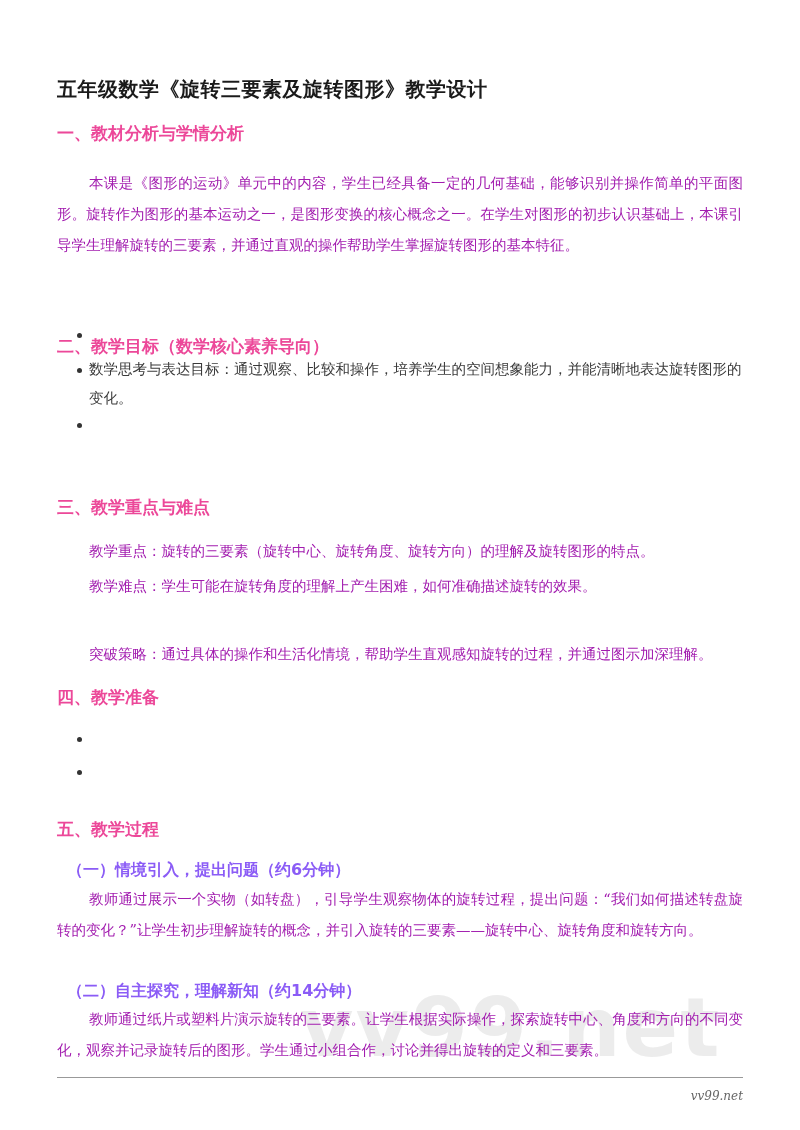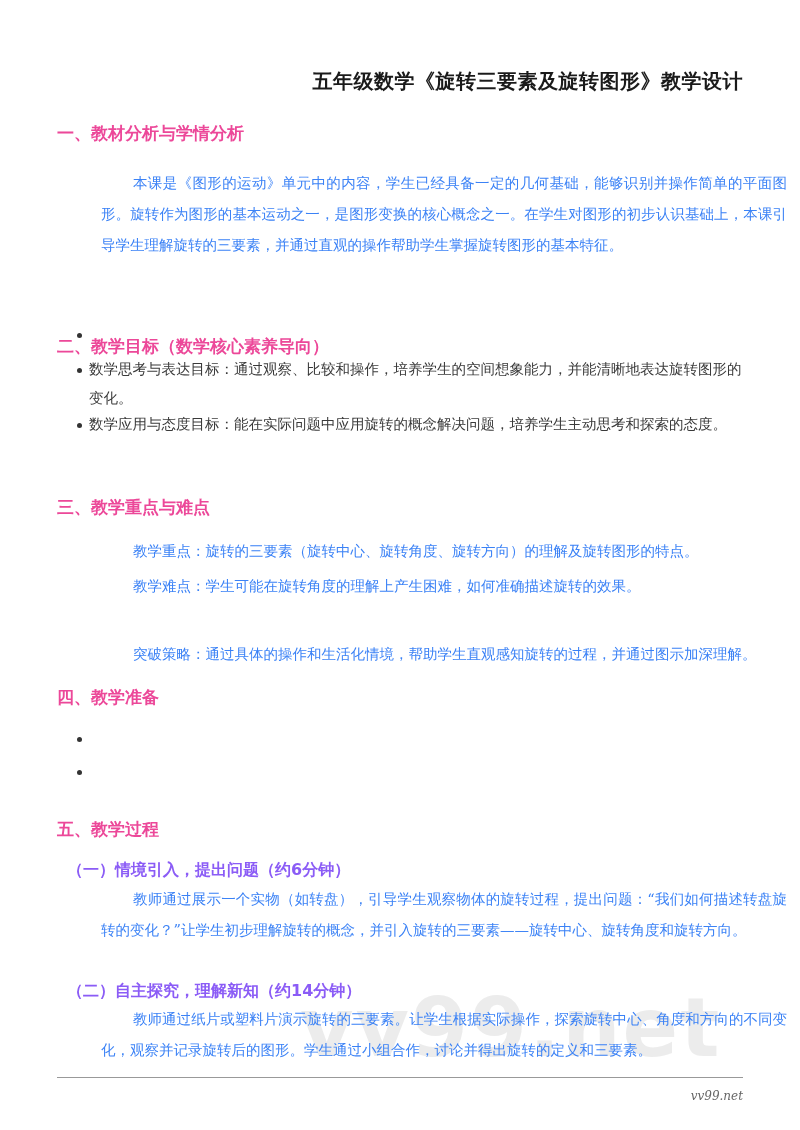--- a/index.html
+++ b/index.html
@@ -17,23 +17,23 @@
     }
     .page {
       position: absolute;
       left: 57px;
       top: 0;
       width: 686px;
     }
     .doc-title {
       position: absolute;
       left: 0;
-      top: 68px;
+      top: 76px;
       width: 686px;
-      text-align: right;
+      text-align: left;
       font-family: Liberation Sans, sans-serif;
       font-weight: bold;
       font-size: 20px;
       color: #1a1a1a;
       letter-spacing: 0.5px;
     }
     .h2 {
       position: absolute;
       left: 0;
       font-family: "DejaVu Sans", "Liberation Sans", sans-serif;
@@ -50,22 +50,21 @@
       color: #8b5cf6;
     }
     .para {
       position: absolute;
       left: 0;
       width: 686px;
       font-size: 14.5px;
       line-height: 31px;
       text-indent: 32px;
       text-align: justify;
-      color: #3b82f6;
-      margin-left: 44px;
+      color: #a21caf;
     }
     .bullet {
       position: absolute;
       left: 20px;
       width: 666px;
       font-size: 14.5px;
       line-height: 29px;
       color: #3a3a3a;
       padding-left: 12px;
     }
@@ -124,21 +123,20 @@
   <div class="h2" style="top:287px;margin-top:48px;">二、教学目标（数学核心素养导向）</div>
   <div class="bullet" style="top:320px;">
     <span class="dot"></span>
   </div>
   <div class="bullet" style="top:355px;">
     <span class="dot"></span>
     <span>数学思考与表达目标：通过观察、比较和操作，培养学生的空间想象能力，并能清晰地表达旋转图形的变化。</span>
   </div>
   <div class="bullet" style="top:410px;">
     <span class="dot"></span>
-    <span>数学应用与态度目标：能在实际问题中应用旋转的概念解决问题，培养学生主动思考和探索的态度。</span>
   </div>
 
   <div class="h2" style="top:496px;">三、教学重点与难点</div>
   <div class="para" style="top:536px;">教学重点：旋转的三要素（旋转中心、旋转角度、旋转方向）的理解及旋转图形的特点。</div>
   <div class="para" style="top:571px;">教学难点：学生可能在旋转角度的理解上产生困难，如何准确描述旋转的效果。</div>
   <div class="para" style="top:639px;">突破策略：通过具体的操作和生活化情境，帮助学生直观感知旋转的过程，并通过图示加深理解。</div>
 
   <div class="h2" style="top:686px;">四、教学准备</div>
   <div class="bullet" style="top:724px;">
     <span class="dot"></span>

